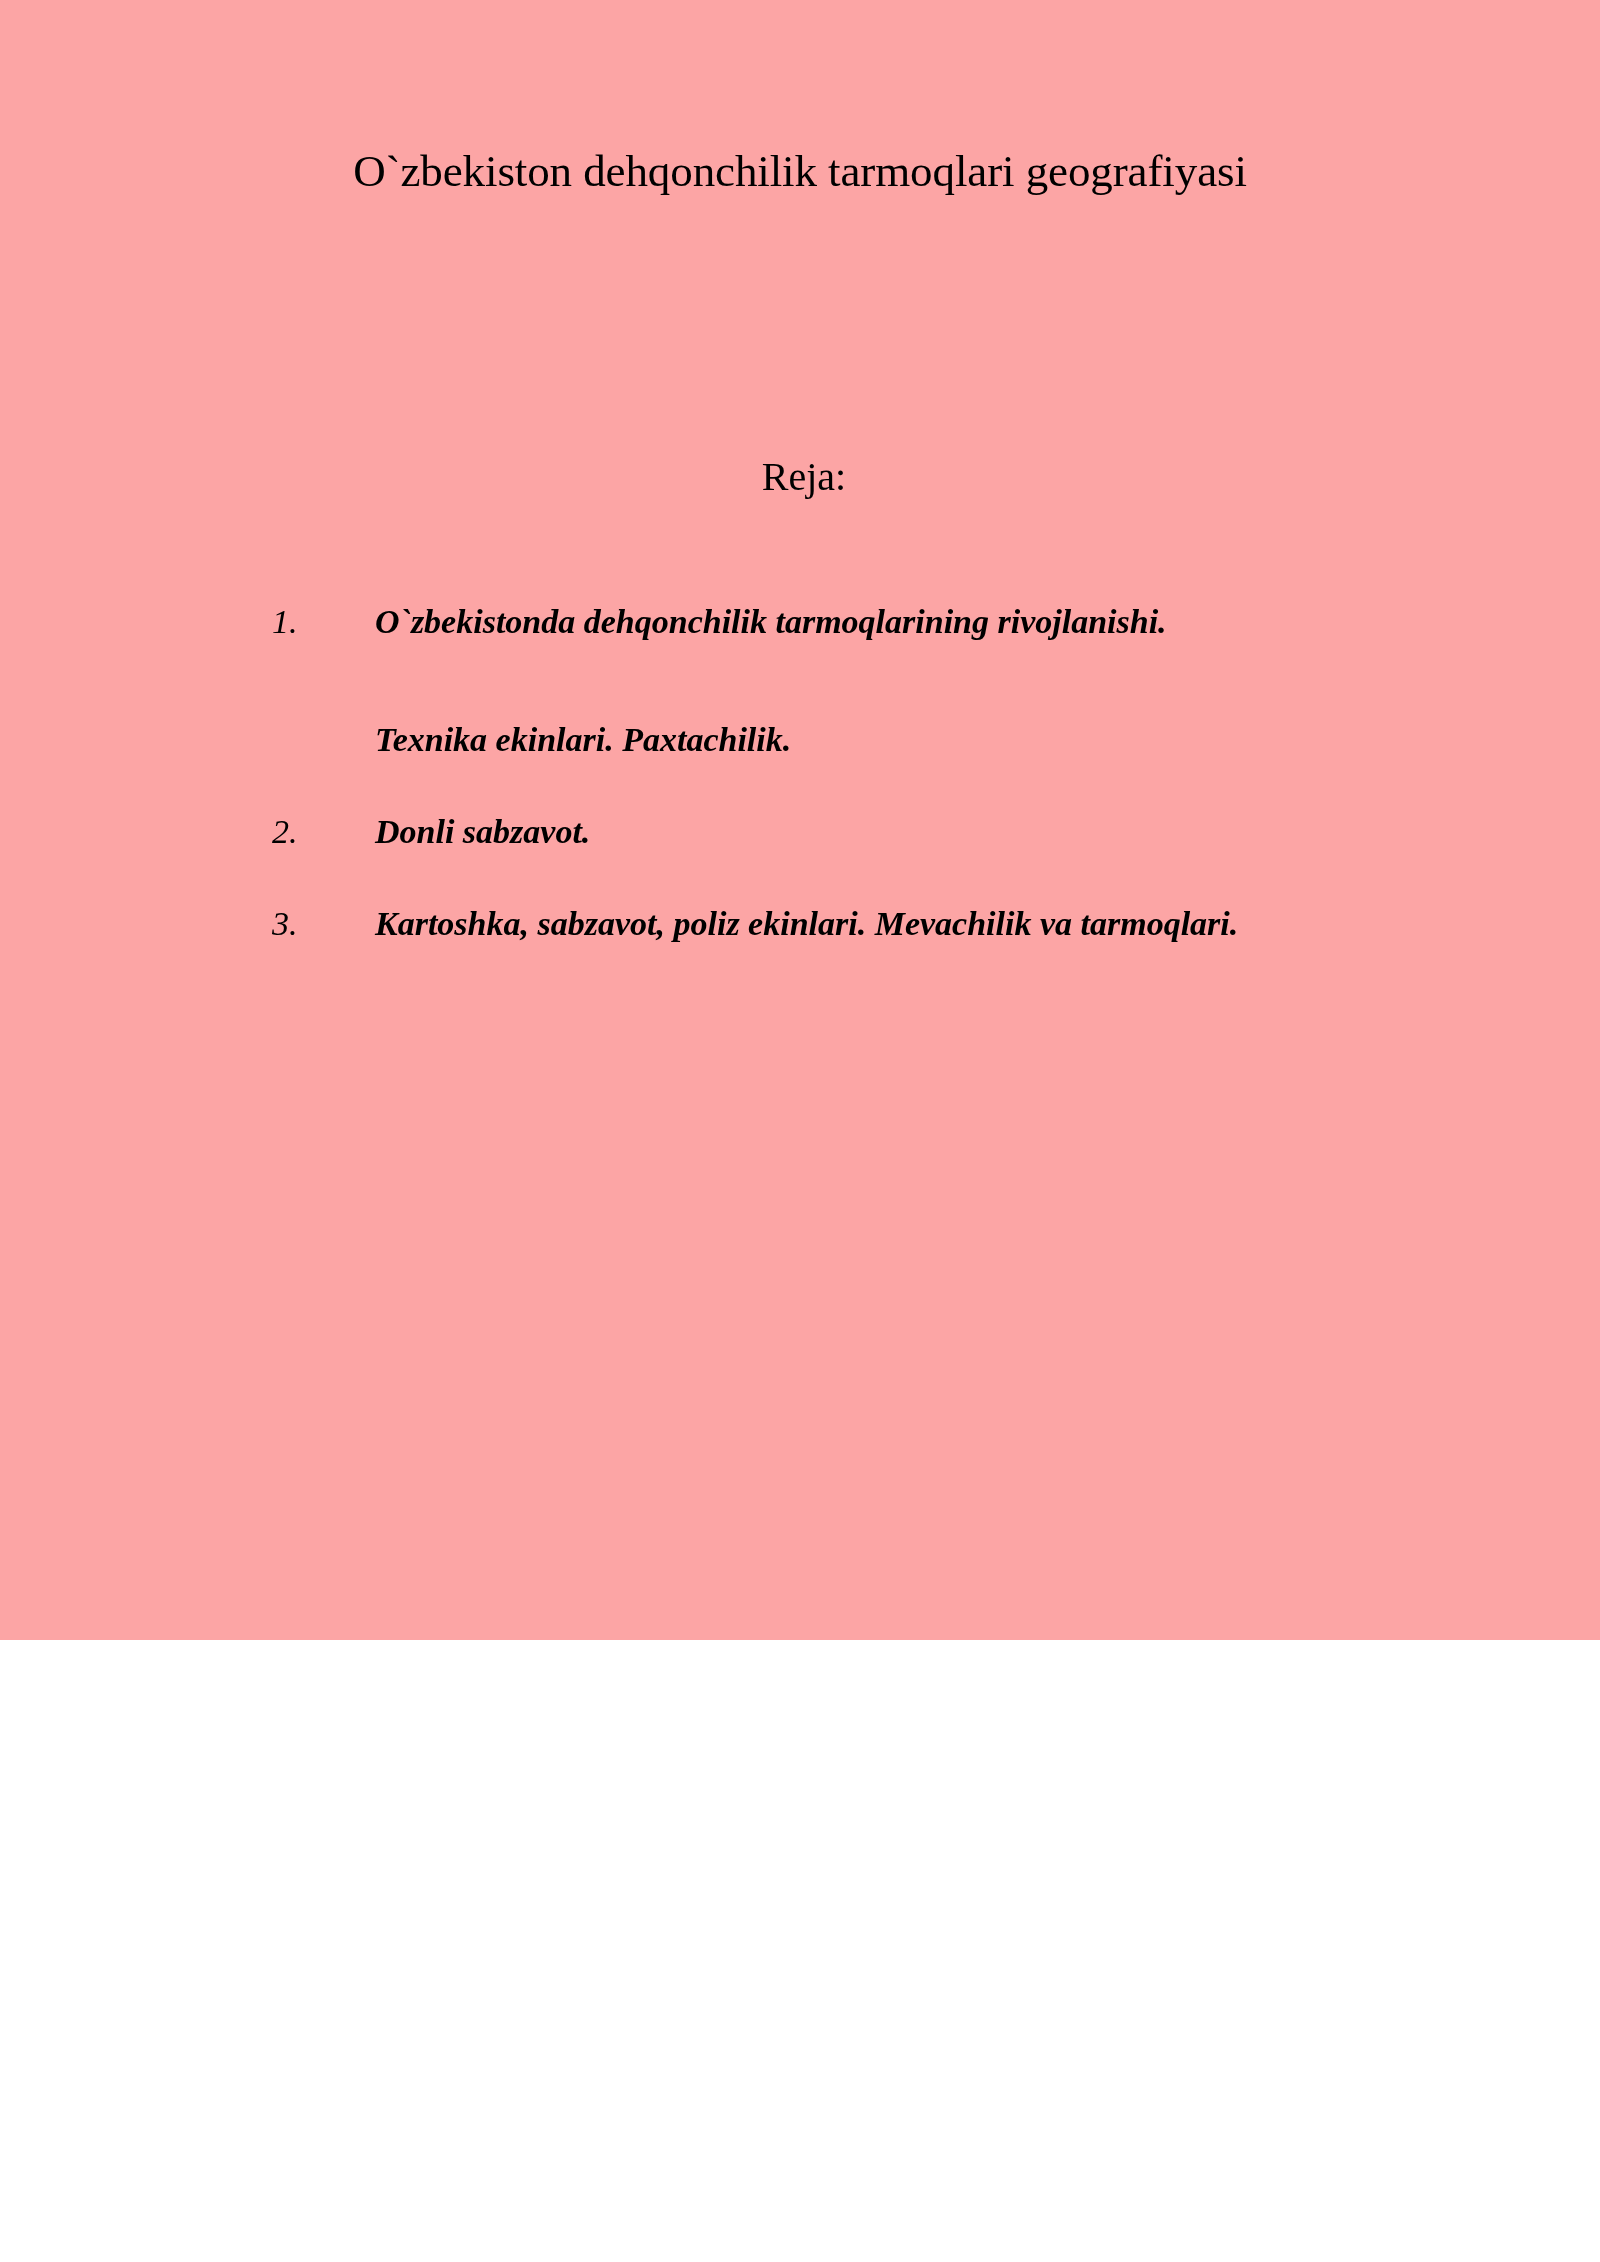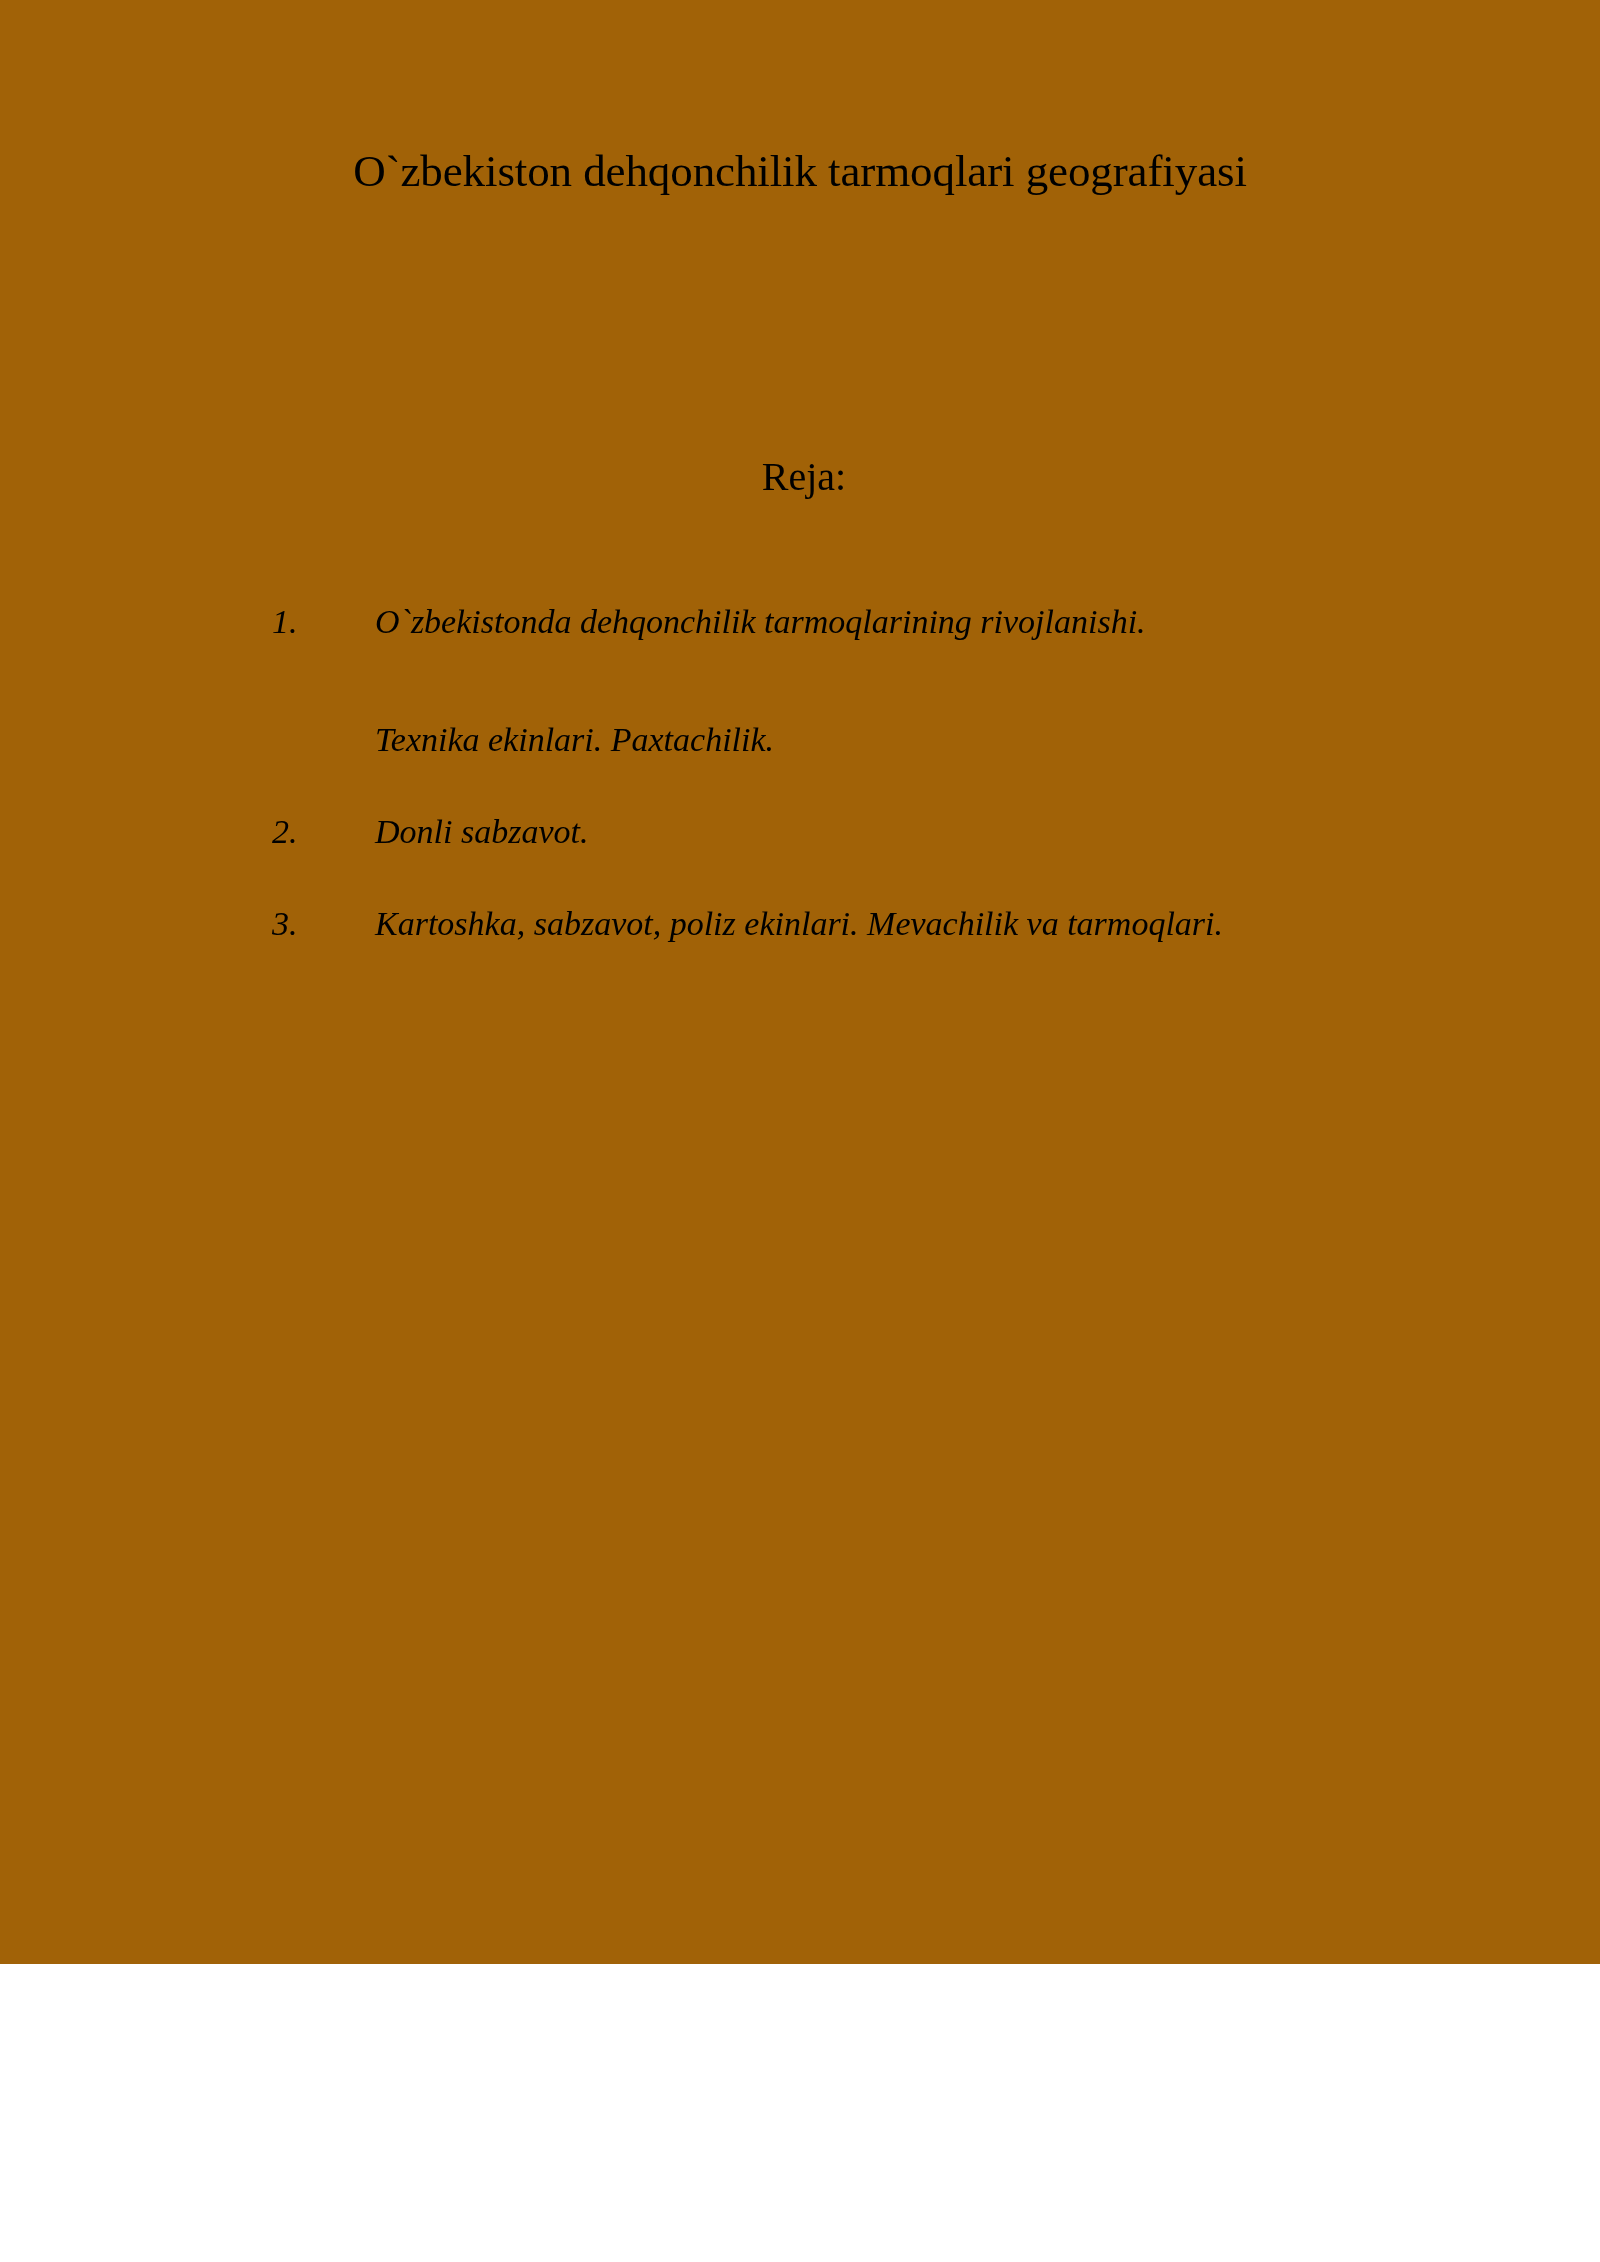--- a/index.html
+++ b/index.html
@@ -5,22 +5,22 @@
 <style>
   html, body {
     margin: 0;
     padding: 0;
     background: #ffffff;
   }
 
   .page {
     position: relative;
     width: 1600px;
-    height: 1964px;
-    background: #a16207;
+    height: 1640px;
+    background: #fca5a5;
     overflow: hidden;
     font-family: "Liberation Serif", "DejaVu Serif", serif;
     color: #000000;
     -webkit-font-smoothing: antialiased;
   }
 
   .doc-body {
     position: absolute;
     left: 0;
     top: 0;
@@ -78,20 +78,21 @@
     width: 60px;
     font-size: 34px;
     line-height: 48px;
     font-style: italic;
     text-align: left;
   }
 
   .plan-text-block {
     margin-left: 375px;
     padding-right: 120px;
+    font-weight: bold;
   }
 
   .plan-line {
     font-size: 34px;
     line-height: 48px;
     font-style: italic;
     white-space: nowrap;
   }
 
   .plan-line.continuation {

